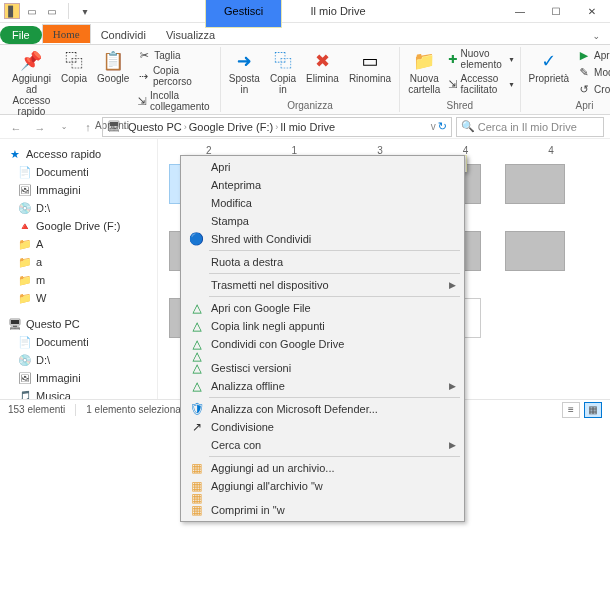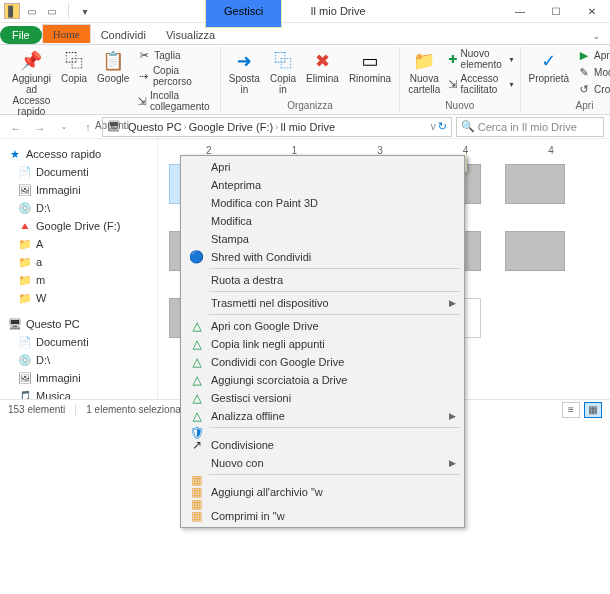--- a/index.html
+++ b/index.html
@@ -172,21 +172,21 @@
             <span>Nuovo elemento</span>
             <span style="font-size:8px;">▾</span>
           </div>
         <div class="smallbtn">
             <span class="ic">⇲</span>
             <span>Accesso facilitato</span>
             <span style="font-size:8px;">▾</span>
           </div>
       </div>
     </div>
-    <div class="label">Nuovo</div>
+    <div class="label">Shred</div>
   </div>
 
   <div class="group">
     <div class="body">
       <div class="bigbtn">
           <span class="ic ic-blue">✓</span>
           <span class="lbl">Proprietà</span>
         </div>
       <div class="stack">
         <div class="smallbtn">
@@ -377,23 +377,20 @@
 </div>
 
 <div class="context" id="ctxmenu">
     <div class="ctx-item">
       <span>Apri</span>
     </div>
     <div class="ctx-item">
       <span>Anteprima</span>
     </div>
     <div class="ctx-item">
-      <span>Modifica con Paint 3D</span>
-    </div>
-    <div class="ctx-item">
       <span>Modifica</span>
     </div>
     <div class="ctx-item">
       <span>Stampa</span>
     </div>
     <div class="ctx-item">
       <span class="cic ">🔵</span>
       <span>Shred with Condividi</span>
     </div>
     <div class="ctx-sep"></div>
@@ -401,58 +398,59 @@
       <span>Ruota a destra</span>
     </div>
     <div class="ctx-sep"></div>
     <div class="ctx-item">
       <span>Trasmetti nel dispositivo</span>
       <span class="arr">▶</span>
     </div>
     <div class="ctx-sep"></div>
     <div class="ctx-item">
       <span class="cic ic-green">△</span>
-      <span>Apri con Google Drive</span>
+      <span>Apri con Google File</span>
     </div>
     <div class="ctx-item">
       <span class="cic ic-green">△</span>
       <span>Copia link negli appunti</span>
     </div>
     <div class="ctx-item">
       <span class="cic ic-green">△</span>
       <span>Condividi con Google Drive</span>
     </div>
     <div class="ctx-item">
       <span class="cic ic-green">△</span>
-      <span>Aggiungi scorciatoia a Drive</span>
     </div>
     <div class="ctx-item">
       <span class="cic ic-green">△</span>
       <span>Gestisci versioni</span>
     </div>
     <div class="ctx-item">
       <span class="cic ic-green">△</span>
       <span>Analizza offline</span>
       <span class="arr">▶</span>
     </div>
     <div class="ctx-sep"></div>
     <div class="ctx-item">
       <span class="cic ic-blue">🛡</span>
+      <span>Analizza con Microsoft Defender...</span>
     </div>
     <div class="ctx-item">
       <span class="cic ">↗</span>
       <span>Condivisione</span>
     </div>
     <div class="ctx-item">
-      <span>Nuovo con</span>
+      <span>Cerca con</span>
       <span class="arr">▶</span>
     </div>
     <div class="ctx-sep"></div>
     <div class="ctx-item">
       <span class="cic ic-orange">▦</span>
+      <span>Aggiungi ad un archivio...</span>
     </div>
     <div class="ctx-item">
       <span class="cic ic-orange">▦</span>
       <span>Aggiungi all'archivio "w</span>
     </div>
     <div class="ctx-item">
       <span class="cic ic-orange">▦</span>
     </div>
     <div class="ctx-item">
       <span class="cic ic-orange">▦</span>

